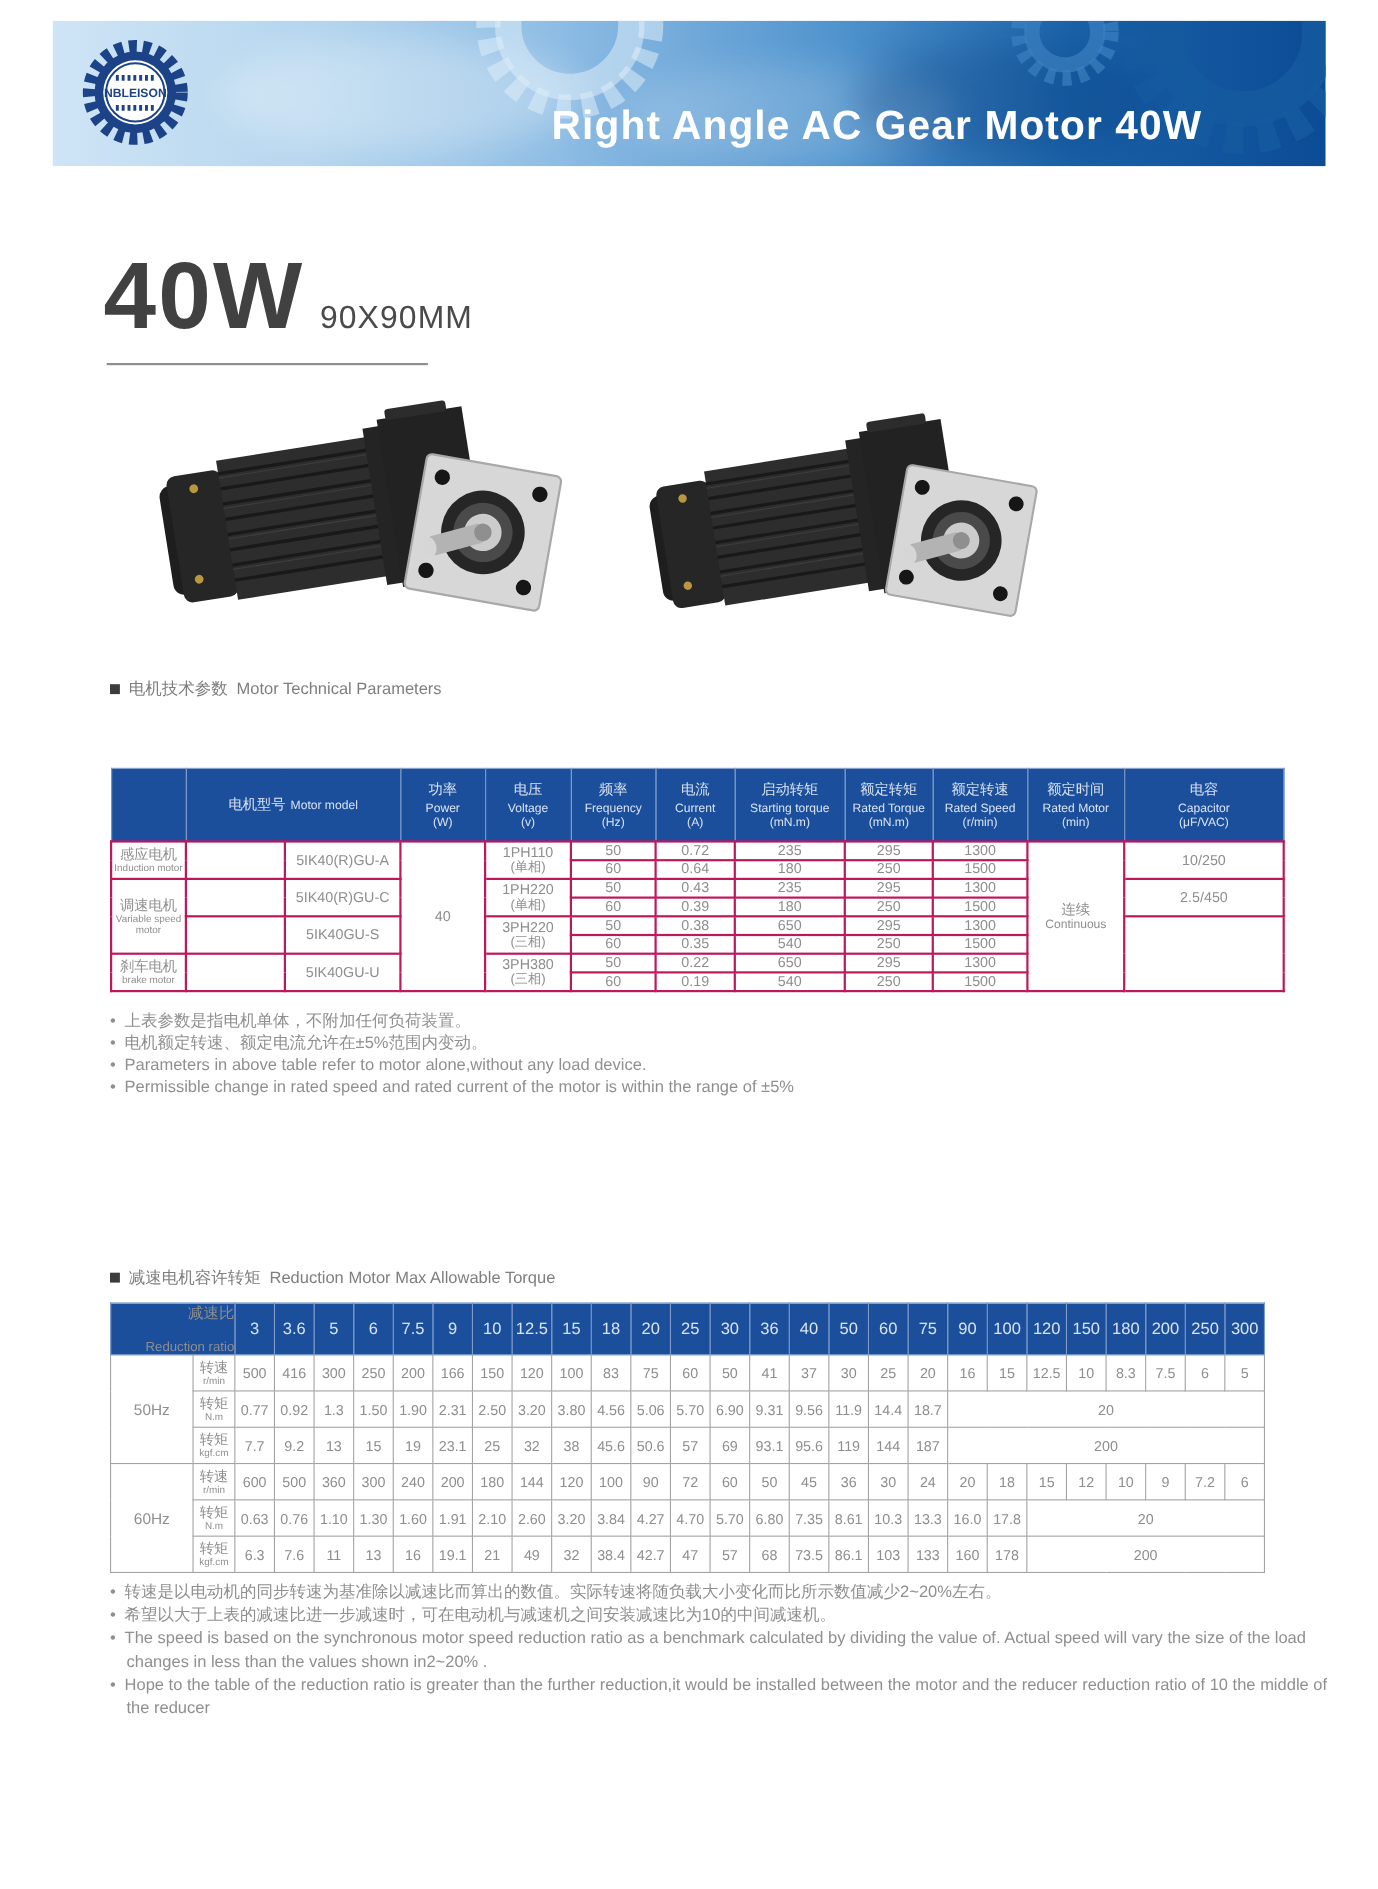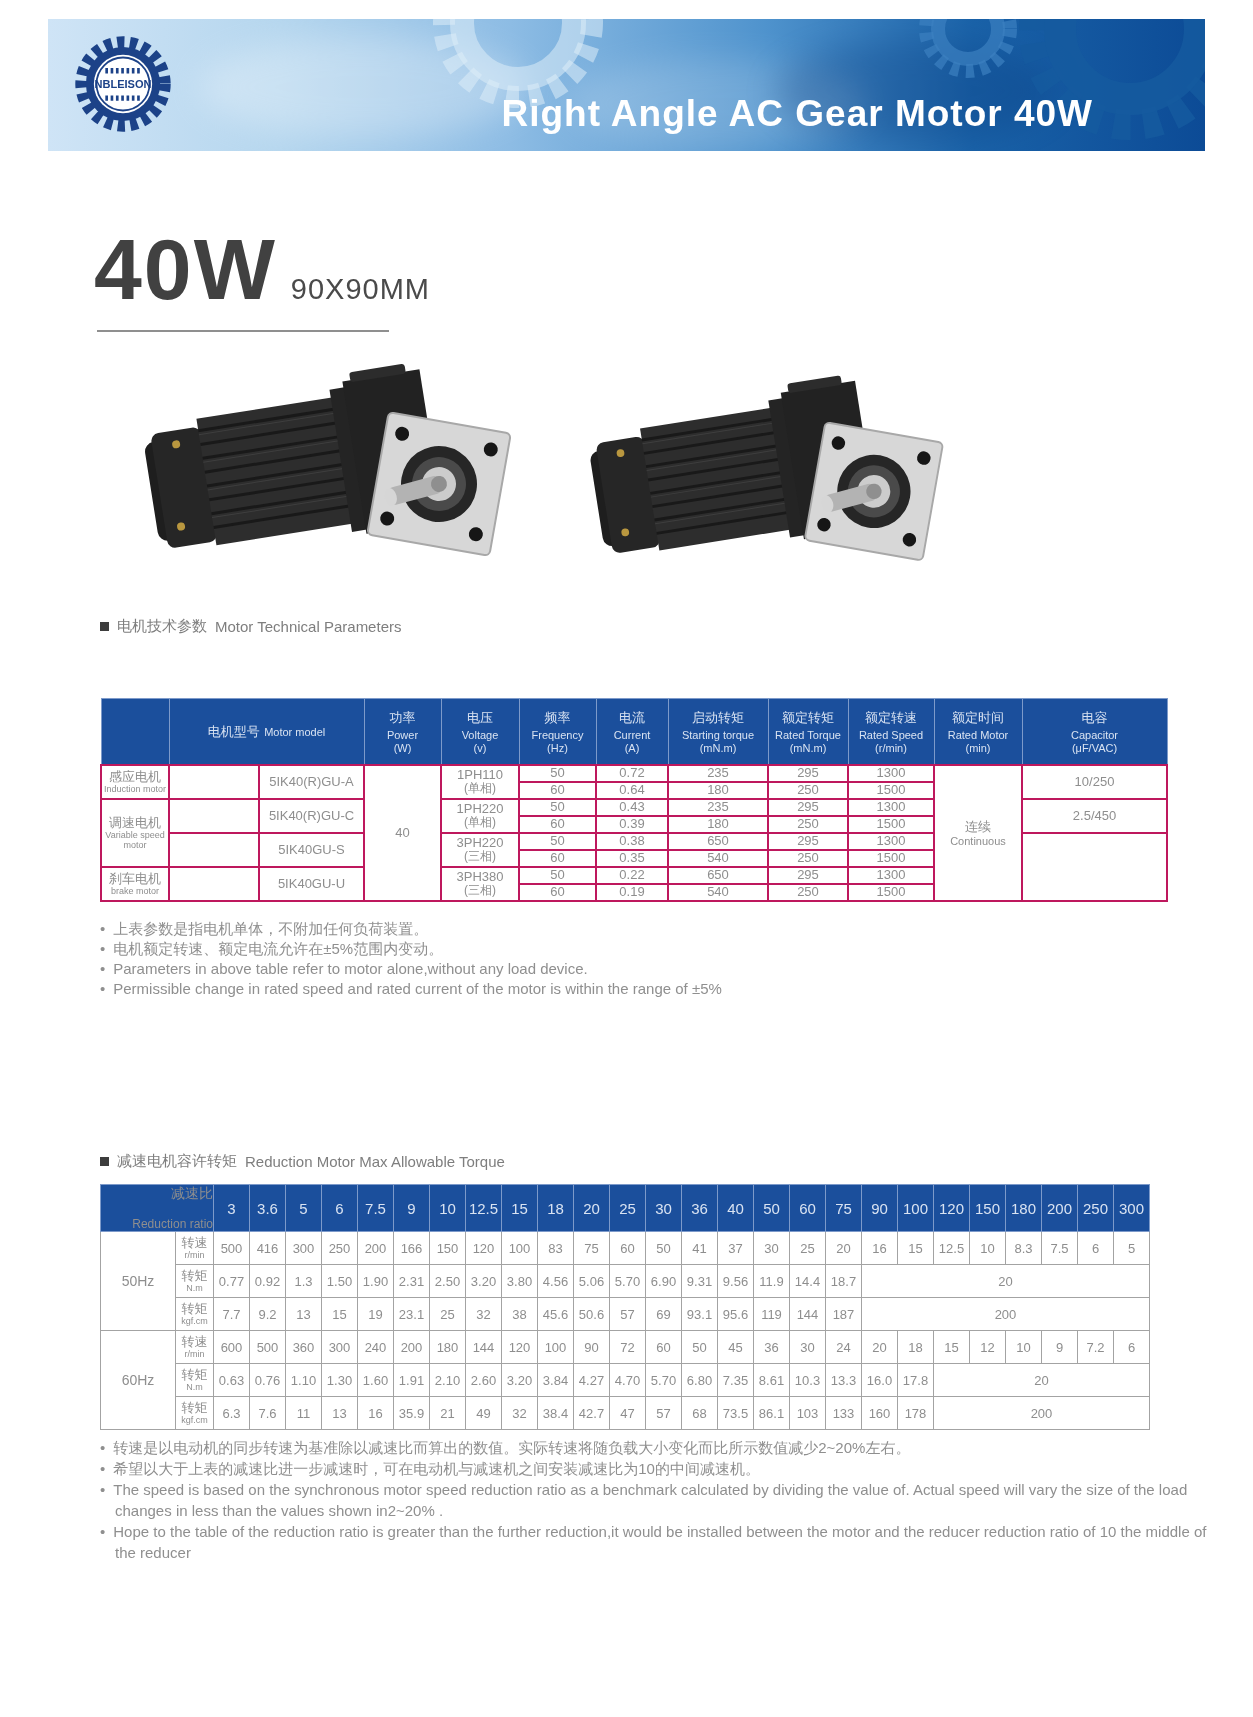--- a/index.html
+++ b/index.html
@@ -550,21 +550,21 @@
       <tr>
         <td>
           <span class="sub-zh">转矩</span>
           <span class="sub-u">kgf.cm</span>
           </td>
         <td class="data">6.3</td>
           <td class="data">7.6</td>
           <td class="data">11</td>
           <td class="data">13</td>
           <td class="data">16</td>
-          <td class="data">35.9</td>
+          <td class="data">19.1</td>
           <td class="data">21</td>
           <td class="data">49</td>
           <td class="data">32</td>
           <td class="data">38.4</td>
           <td class="data">42.7</td>
           <td class="data">47</td>
           <td class="data">57</td>
           <td class="data">68</td>
           <td class="data">73.5</td>
           <td class="data">86.1</td>

